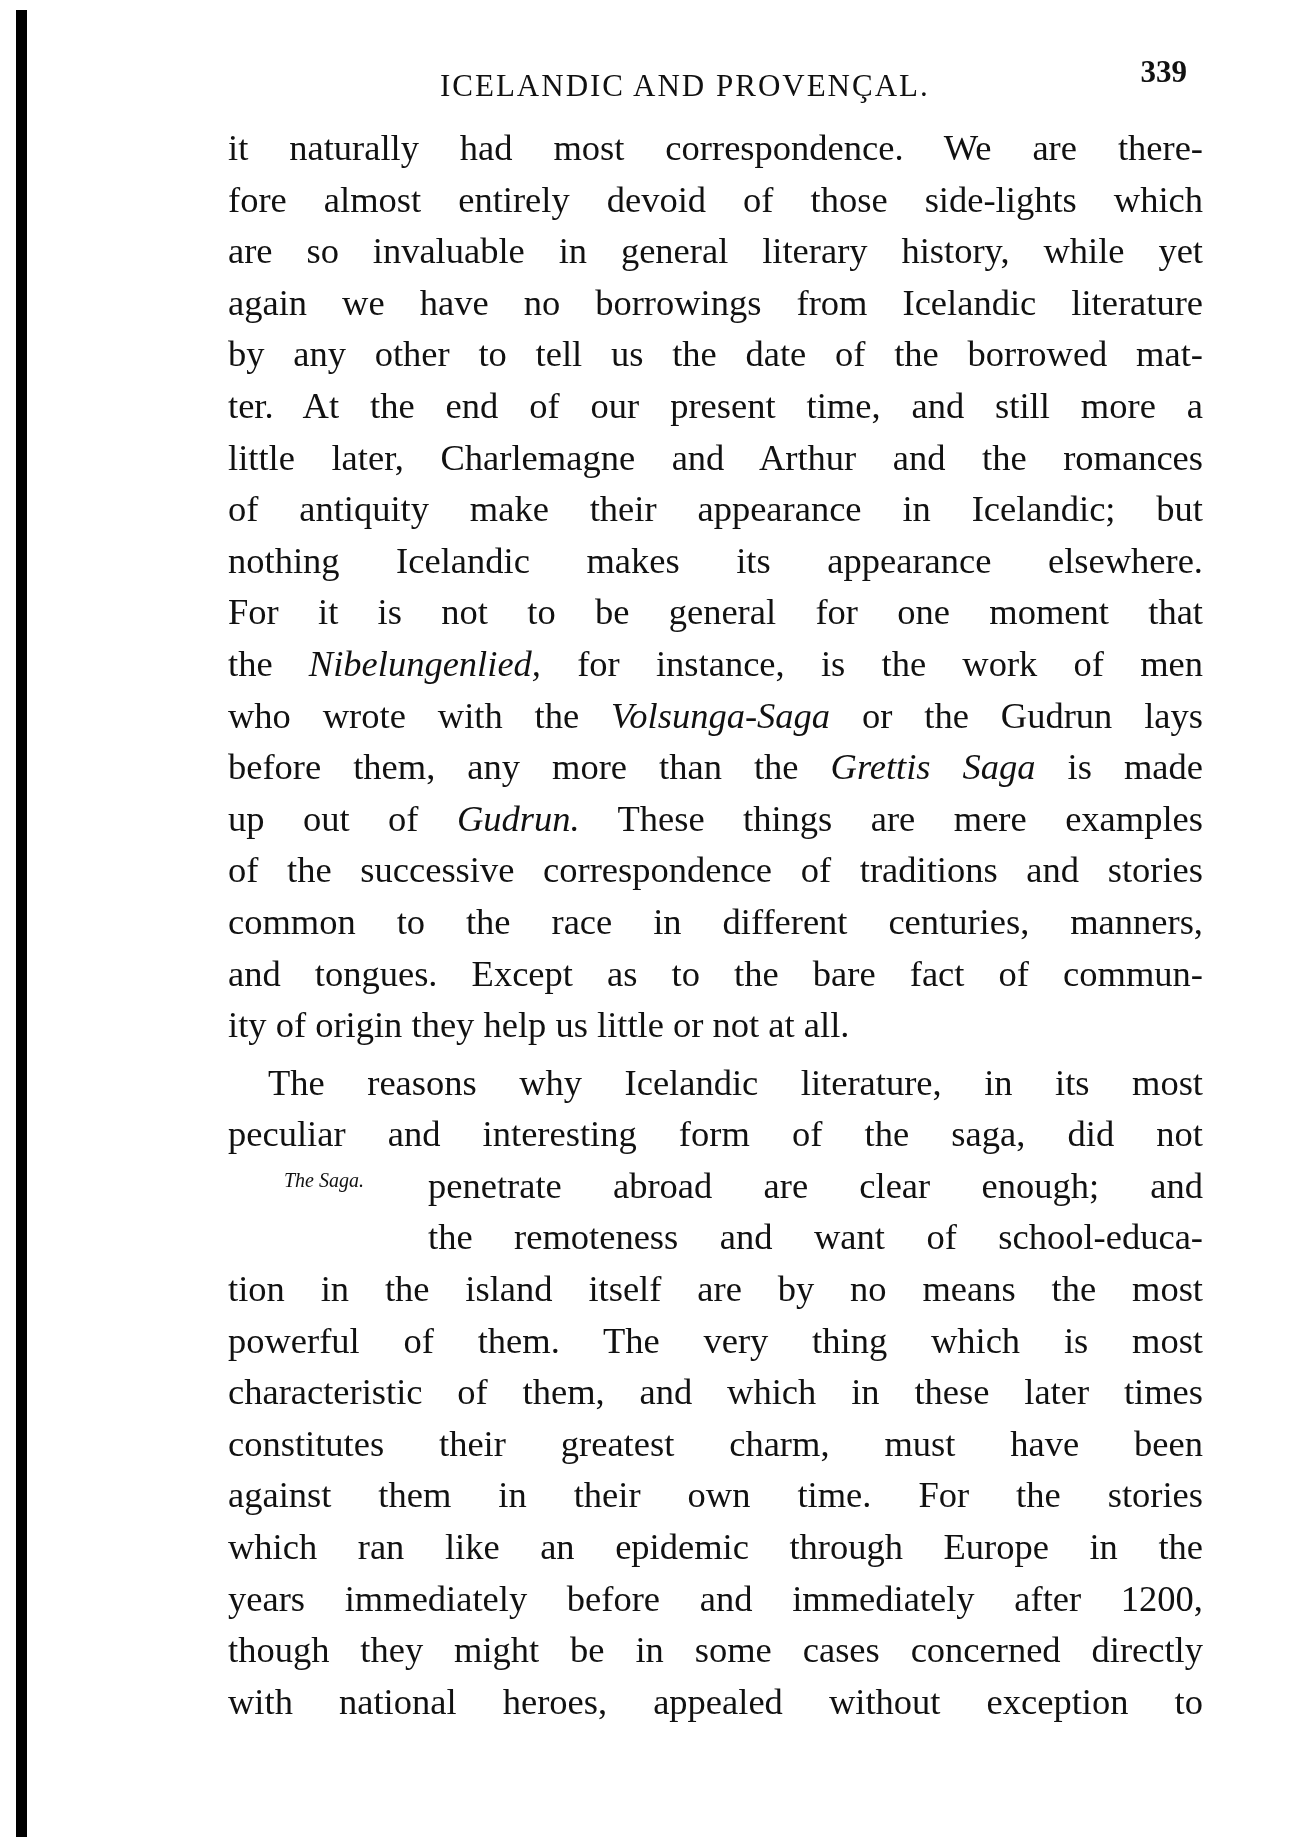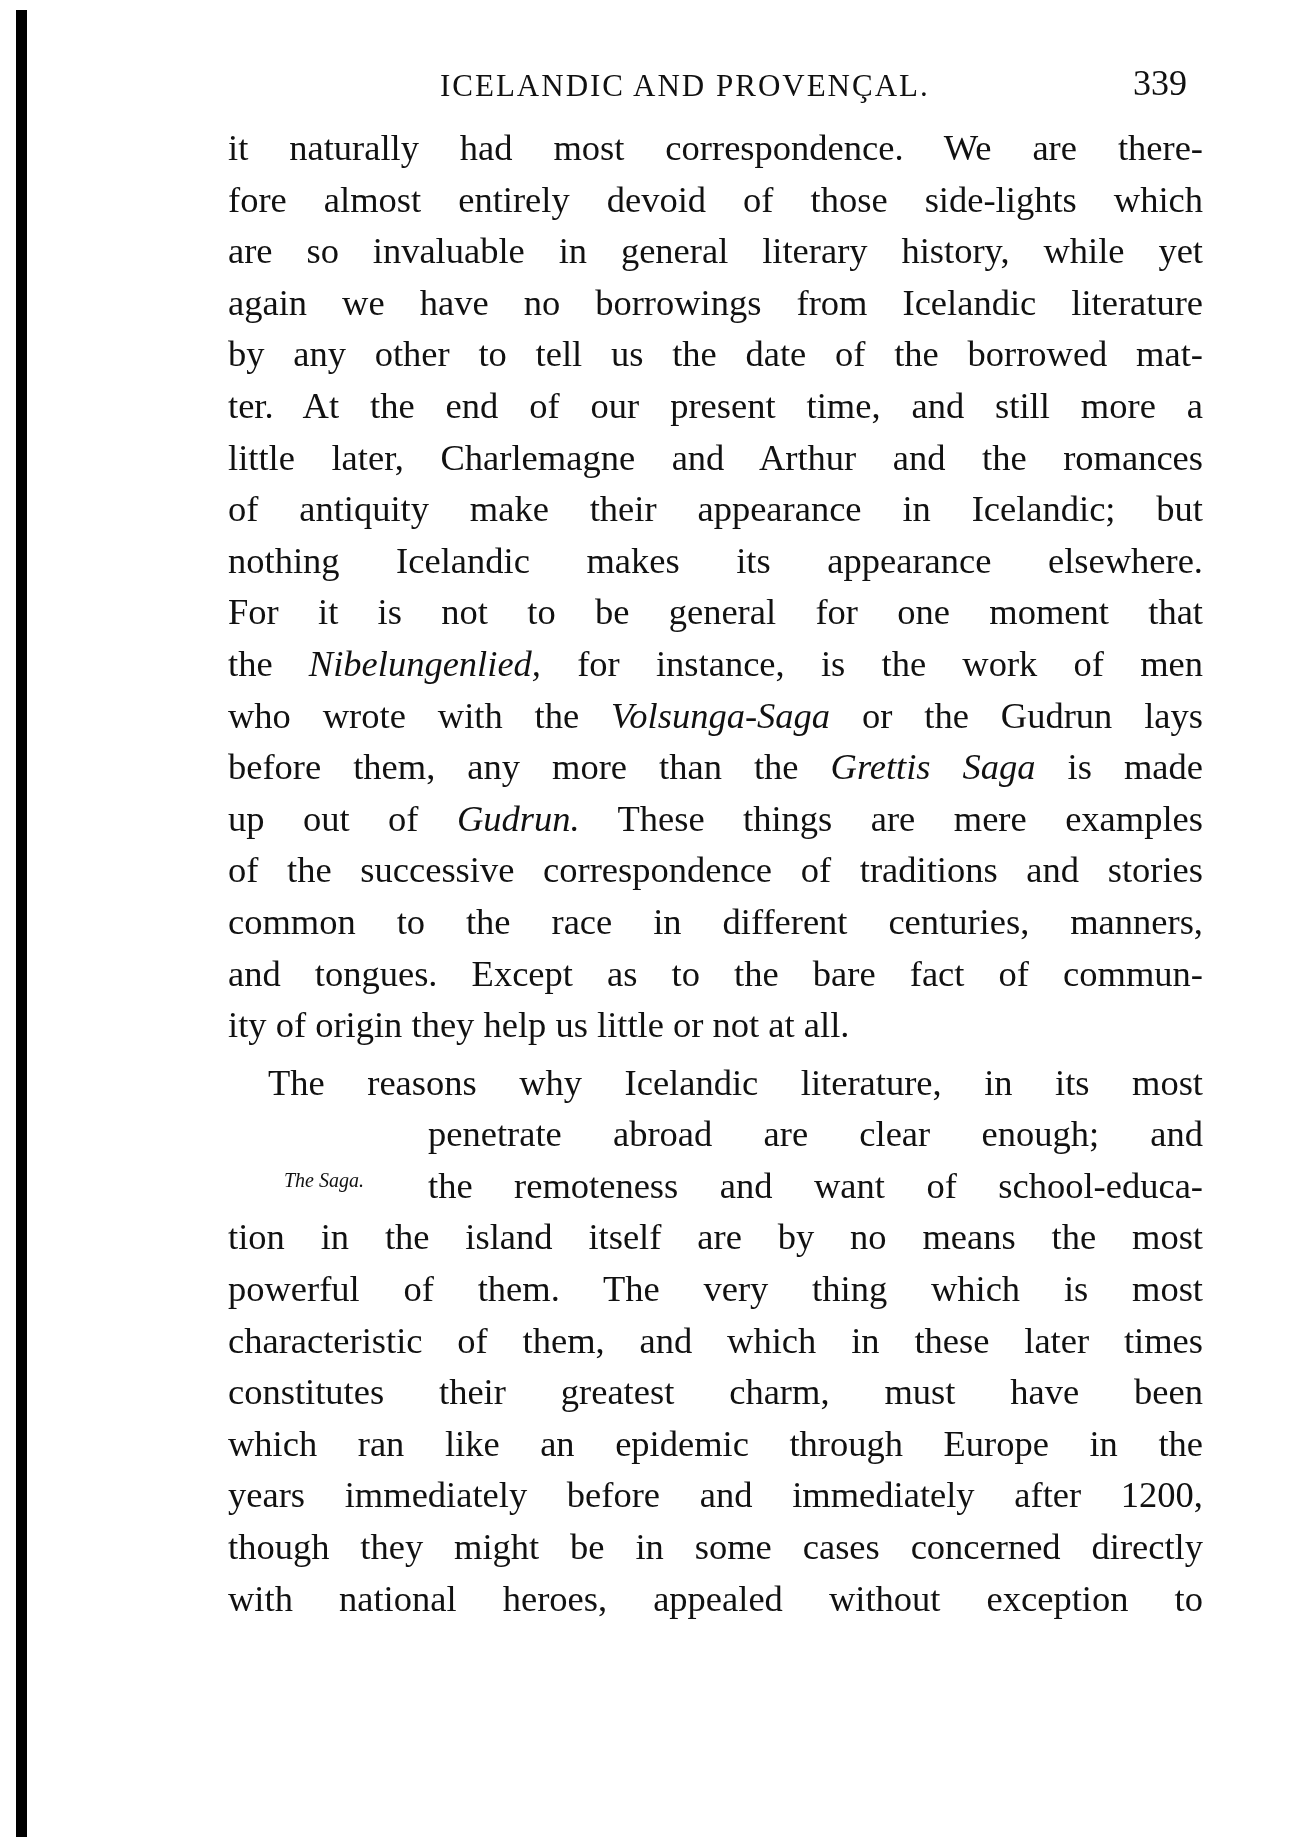--- a/index.html
+++ b/index.html
@@ -34,23 +34,23 @@
       position: absolute;
       left: 228px;
       top: 16px;
       font-size: 31px;
       letter-spacing: 2px;
       white-space: nowrap;
     }
     .page-number {
       position: absolute;
       right: 0;
-      top: 10px;
-      font-size: 36px;
-      font-weight: normal;
+      top: 2px;
+      font-size: 31px;
+      font-weight: bold;
     }
     .text-block {
       position: absolute;
       left: 228px;
       top: 122px;
       width: 975px;
     }
     .line {
       height: 51.6px;
       line-height: 51.6px;
@@ -113,25 +113,27 @@
     <div class="line">of the successive correspondence of traditions and stories</div>
     <div class="line">common to the race in different centuries, manners,</div>
     <div class="line">and tongues.  Except as to the bare fact of commun-</div>
     <div class="line last">ity of origin they help us little or not at all.</div>
   </div>
 
   <div class="para-gap"></div>
 
   <div style="position:relative;">
     <div class="line indent">The reasons why Icelandic literature, in its most</div>
+    <div class="line">peculiar and interesting form of the saga, did not</div>
     <div class="sidenote" style="top:112px;">The Saga.</div>
     <div class="line narrow">penetrate abroad are clear enough; and</div>
     <div class="line narrow">the remoteness and want of school-educa-</div>
     <div class="line">tion in the island itself are by no means the most</div>
     <div class="line">powerful of them.  The very thing which is most</div>
     <div class="line">characteristic of them, and which in these later times</div>
     <div class="line">constitutes their greatest charm, must have been</div>
+    <div class="line">against them in their own time.  For the stories</div>
     <div class="line">which ran like an epidemic through Europe in the</div>
     <div class="line">years immediately before and immediately after 1200,</div>
     <div class="line">though they might be in some cases concerned directly</div>
     <div class="line">with national heroes, appealed without exception to</div>
   </div>
 </div>
 
 </body></html>

